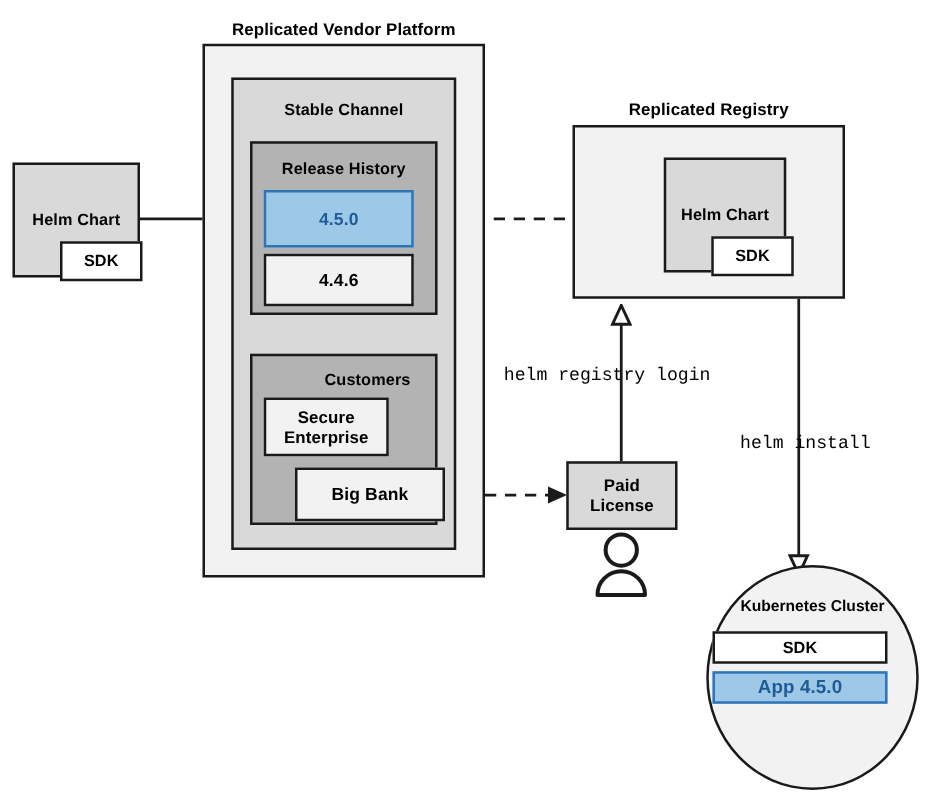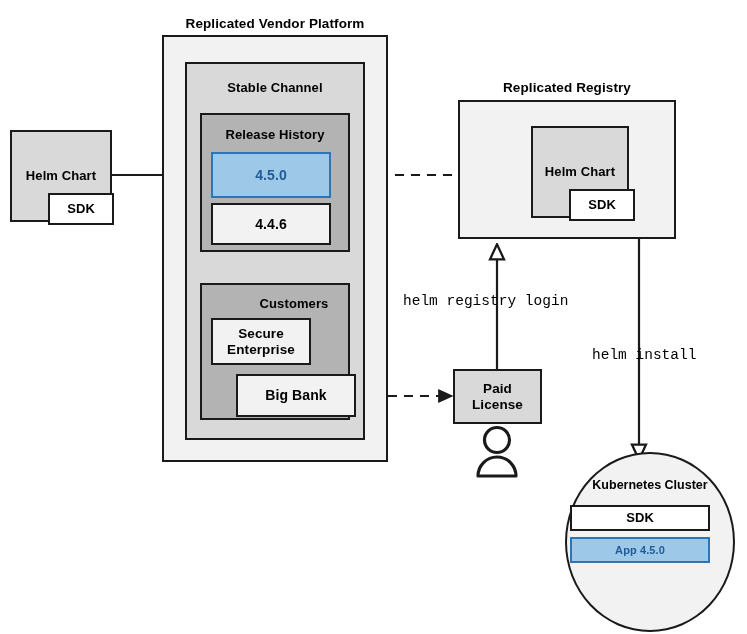--- a/index.html
+++ b/index.html
@@ -191,21 +191,21 @@
 
 
   <div class="ellipse" style="left:565px; top:452px; width:170px; height:180px;"></div>
 
   <div class="small-label" style="left:565px; top:478px; width:170px; font-size:12.5px;">Kubernetes Cluster</div>
 
   <div class="box fill-white" style="left:570px; top:505px; width:140px; height:26px; font-size:13px;">
     <span>SDK</span>
   </div>
 
-  <div class="box fill-blue" style="left:570px; top:537px; width:140px; height:26px; font-size:11px; border-width:2px;">
+  <div class="box fill-blue" style="left:570px; top:537px; width:140px; height:26px; font-size:15px; border-width:2px;">
     <span>App 4.5.0</span>
   </div>
 
   <div class="cmd" style="left:403px; top:293px;">helm registry login</div>
 
   <div class="cmd" style="left:592px; top:347px;">helm install</div>
 
 </div>
 
 </body></html>

